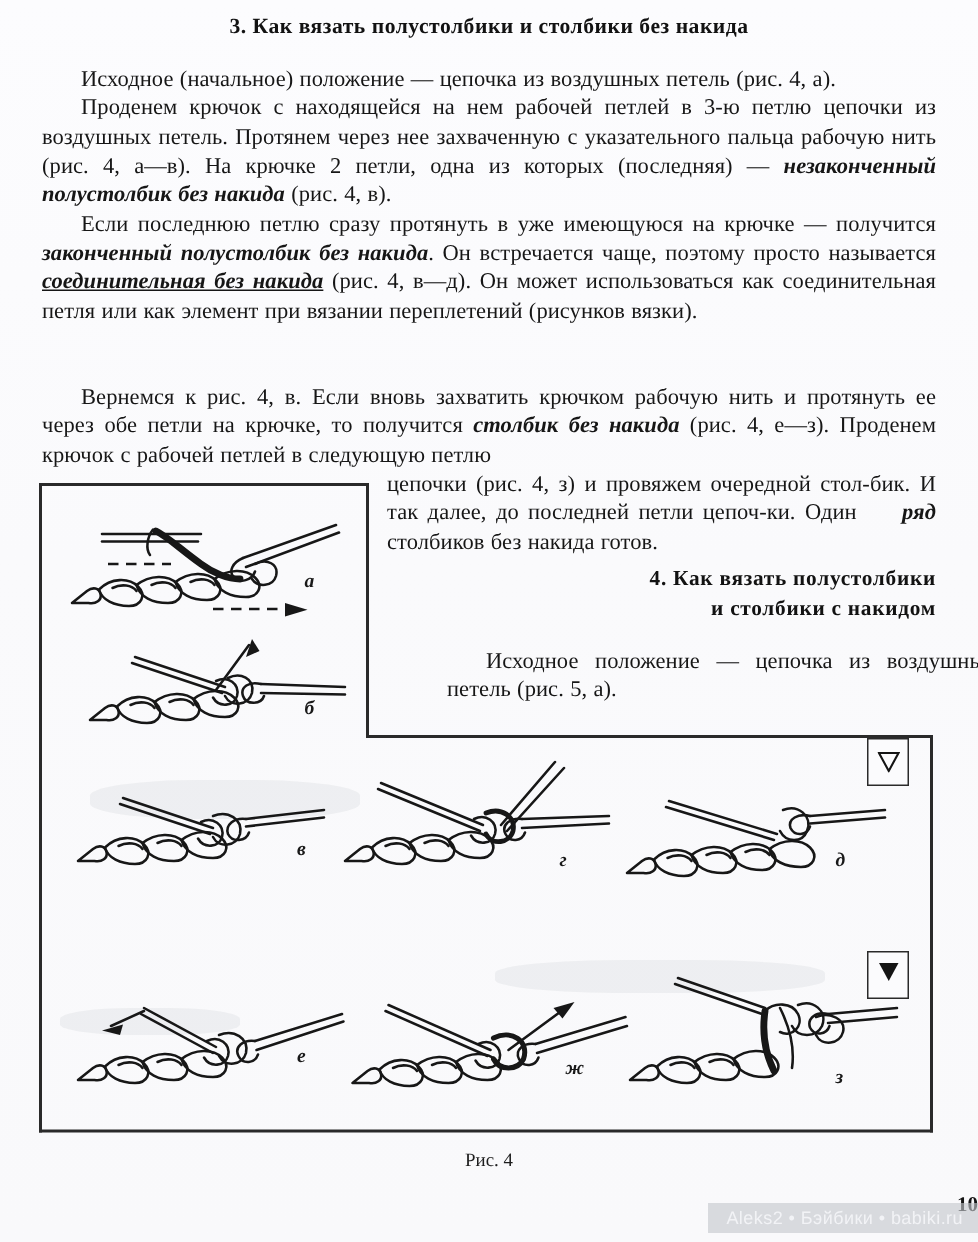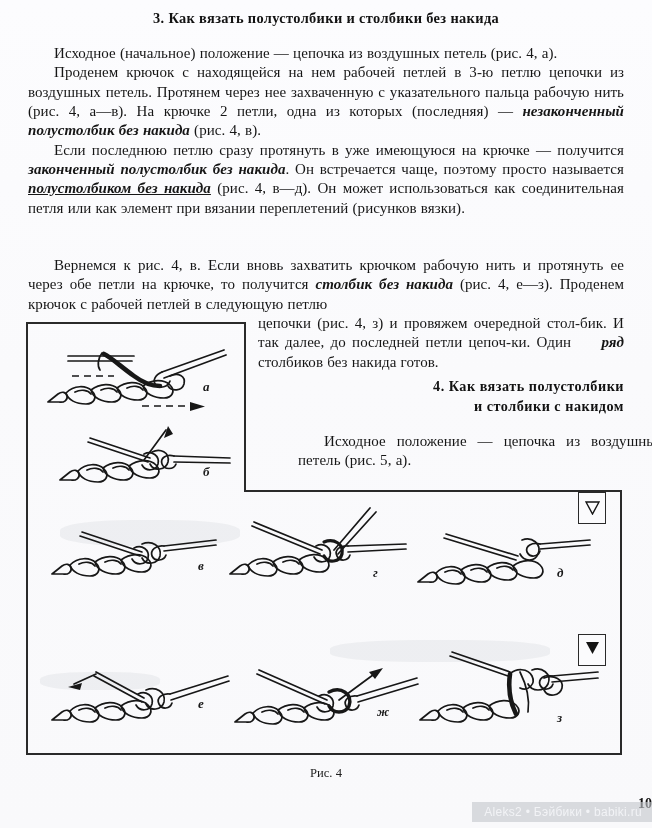--- a/index.html
+++ b/index.html
@@ -203,21 +203,21 @@
 
   <div class="blotch" style="left:60px;top:520px;width:180px;height:26px;"></div>
   <div class="blotch" style="left:330px;top:640px;width:220px;height:22px;"></div>
   <div class="blotch" style="left:40px;top:672px;width:120px;height:18px;"></div>
 
   <div class="section-heading" id="heading-3">3. Как вязать полустолбики и столбики без накида</div>
 
   <div class="textcol" id="para-block-top">
     <p><span>Исходное (начальное) положение — цепочка из воздушных петель (рис. 4, а).</span></p>
     <p><span>Проденем крючок с находящейся на нем рабочей петлей в 3-ю петлю цепочки из воздушных петель. Протянем через нее захваченную с указательного пальца рабочую нить (рис. 4, а—в). На крючке 2 петли, одна из которых (последняя) — </span><b class="bi">незаконченный полустолбик без накида</b><span> (рис. 4, в).</span></p>
-    <p><span>Если последнюю петлю сразу протянуть в уже имеющуюся на крючке — получится </span><b class="bi">законченный полустолбик без накида</b><span>. Он встречается чаще, поэтому просто называется </span><b class="biu">полустолбиком без накида</b><span> (рис. 4, в—д). Он может использоваться как соединительная петля или как элемент при вязании переплетений (рисунков вязки).</span></p>
+    <p><span>Если последнюю петлю сразу протянуть в уже имеющуюся на крючке — получится </span><b class="bi">законченный полустолбик без накида</b><span>. Он встречается чаще, поэтому просто называется </span><b class="biu">соединительная без накида</b><span> (рис. 4, в—д). Он может использоваться как соединительная петля или как элемент при вязании переплетений (рисунков вязки).</span></p>
   </div>
 
   <div class="textcol" id="para-block-mid">
     <p><span>Вернемся к рис. 4, в. Если вновь захватить крючком рабочую нить и протянуть ее через обе петли на крючке, то получится </span><b class="bi">столбик без накида</b><span> (рис. 4, е—з). Проденем крючок с рабочей петлей в следующую петлю</span></p>
   </div>
 
   <div class="textcol" id="para-block-right">
     <p class="noindent"><span>цепочки (рис. 4, з) и провяжем очередной стол-бик. И так далее, до последней петли цепоч-ки. Один </span><i class="it">ряд</i><span> столбиков без накида готов.</span></p>
   </div>
 

